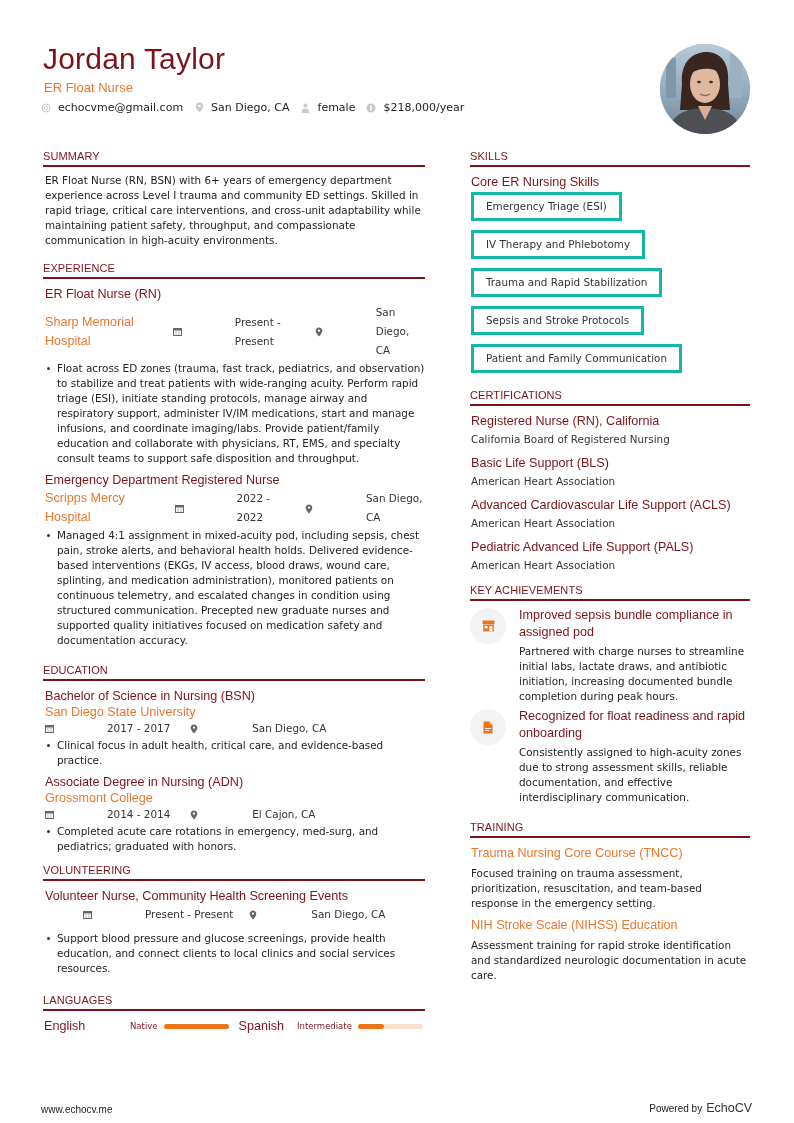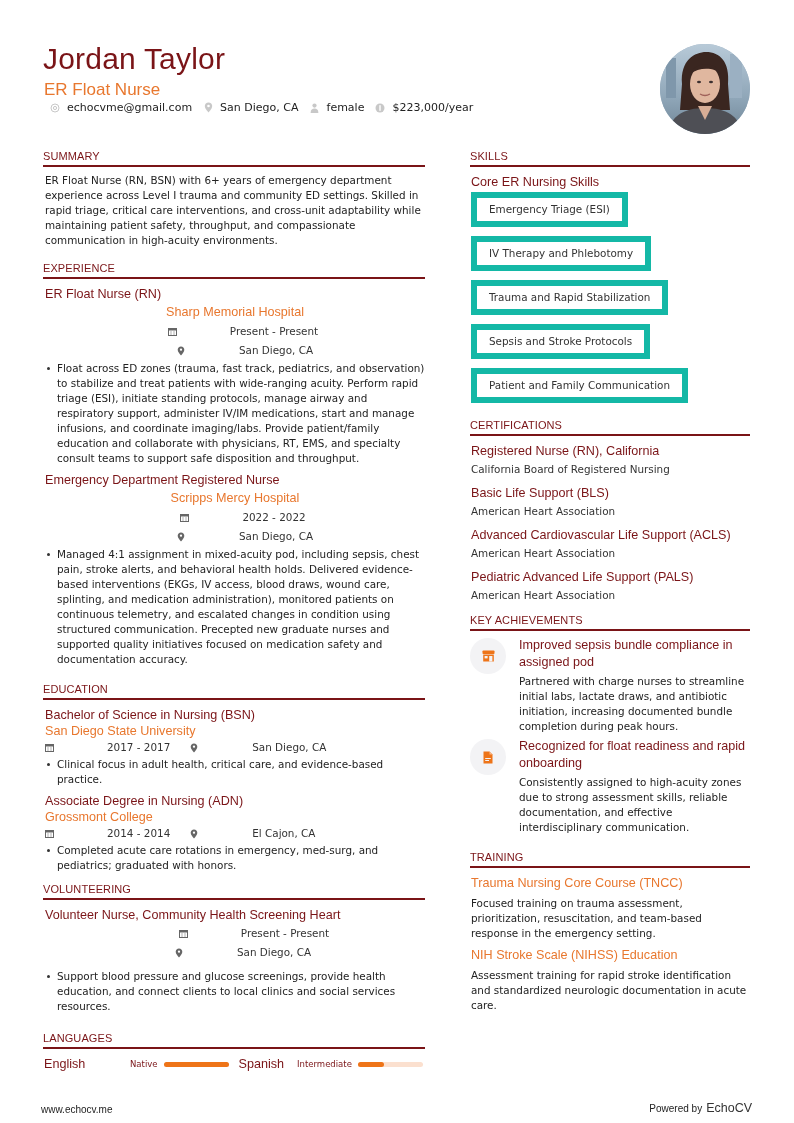--- a/index.html
+++ b/index.html
@@ -1,56 +1,56 @@
 <!DOCTYPE html>
 <html><head>
 <meta charset="utf-8">
 <style>
   * { box-sizing: border-box; margin: 0; padding: 0; }
   html, body { width: 794px; height: 1123px; background: #ffffff; }
   body { position: relative; font-family: "DejaVu Sans", sans-serif; color: #333; overflow: hidden; }
   .page { position: absolute; left: 0; top: 0; width: 794px; height: 1123px; }
 
   .name { position: absolute; left: 43px; top: 42px; font-family: "Liberation Sans", sans-serif; font-size: 30px; color: #7a1417; letter-spacing: 0.2px; }
-  .role { position: absolute; left: 44px; top: 80px; font-family: "Liberation Sans", sans-serif; font-size: 17px; color: #e8772e; }
-  .contact { position: absolute; left: 50px; top: 101px; display: flex; align-items: center; font-size: 11px; color: #222; }
+  .role { position: absolute; left: 44px; top: 80px; font-family: "Liberation Sans", sans-serif; font-size: 13px; color: #e8772e; }
+  .contact { position: absolute; left: 41px; top: 101px; display: flex; align-items: center; font-size: 11px; color: #222; }
   .contact .ci { display: flex; align-items: center; margin-right: 11px; }
   .contact .ic { width: 10px; height: 10px; margin-right: 7px; display: inline-flex; align-items: center; justify-content: center; }
   .contact .txt { font-size: 11px; }
 
   .avatar { position: absolute; left: 660px; top: 44px; width: 90px; height: 90px; border-radius: 50%; overflow: hidden; background: #9fb3c4; }
 
   .col-left { position: absolute; left: 43px; top: 150px; width: 382px; }
   .col-right { position: absolute; left: 470px; top: 150px; width: 280px; }
 
   .sec-title { font-family: "Liberation Sans", sans-serif; font-size: 11px; color: #7a1417; text-transform: uppercase; padding-bottom: 3px; border-bottom: 2px solid #7a1417; margin-bottom: 6px; letter-spacing: 0.1px; }
   .body-text { font-size: 10.4px; line-height: 15px; color: #222; }
   .section { margin-bottom: 10px; }
 
   .job-title { font-family: "Liberation Sans", sans-serif; font-size: 12.6px; color: #7a1417; line-height: 18px; }
-  .org-row { display: flex; align-items: center; line-height: 19px; flex-direction: column; }
+  .org-row { display: flex; align-items: center; line-height: 19px; }
   .org { font-family: "Liberation Sans", sans-serif; font-size: 12.6px; color: #e8772e; }
   .meta { display: flex; align-items: center; font-size: 10.4px; color: #333; margin-left: 16px; gap: 47px; }
   .meta .ic { width: 9px; height: 9px; margin-right: 6px; display: inline-flex; }
   .meta + .meta { margin-left: 20px; }
   .bullets { list-style: none; margin-top: 1px; }
   .bullets li { position: relative; padding-left: 12px; font-size: 10.4px; line-height: 15px; color: #222; }
   .bullets li::before { content: ""; position: absolute; left: 2px; top: 6px; width: 3px; height: 3px; border-radius: 50%; background: #333; }
 
   .edu-meta { display: flex; align-items: center; line-height: 17px; }
   .edu-meta .meta:first-child { margin-left: 2px; }
 
   .lang-row { display: flex; align-items: center; height: 18px; margin-top: 2px; }
   .lang-name { font-family: "Liberation Sans", sans-serif; font-size: 12.6px; color: #7a1417; margin-left: 1px; }
   .lang-level { font-size: 8.5px; color: #7a1417; margin-left: 8px; }
   .lang-bar { height: 5px; border-radius: 3px; background: #fbe0cf; position: relative; margin-left: 6px; }
   .lang-bar .fill { position: absolute; left: 0; top: 0; height: 5px; border-radius: 3px; background: #ee7418; }
 
   .skill-group { font-family: "Liberation Sans", sans-serif; font-size: 12.6px; color: #7a1417; margin-left: 1px; line-height: 18px; }
-  .skill-tag { display: inline-block; border: 6px solid #14b8a6; font-size: 10.4px; color: #333; padding: 4px 12px 5px 12px; margin: 3px 0 6px 1px; line-height: 14px; }
+  .skill-tag { display: inline-block; border: 3px solid #14b8a6; font-size: 10.4px; color: #333; padding: 4px 12px 5px 12px; margin: 3px 0 6px 1px; line-height: 14px; }
   .skills-list { display: flex; flex-direction: column; align-items: flex-start; }
 
   .cert-title { font-family: "Liberation Sans", sans-serif; font-size: 12.6px; color: #7a1417; line-height: 18px; margin-left: 1px; }
   .cert-issuer { font-size: 10.4px; color: #333; line-height: 18px; margin-left: 1px; margin-bottom: 6px; }
 
   .ach { display: flex; margin-bottom: 4px; }
   .ach-icon { width: 36px; height: 36px; border-radius: 50%; background: #f3f3f5; display: flex; align-items: center; justify-content: center; flex-shrink: 0; margin-right: 13px; margin-top: 1px; }
   .ach-title { font-family: "Liberation Sans", sans-serif; font-size: 12.6px; color: #7a1417; line-height: 17px; margin-bottom: 3px; }
   .ach-desc { font-size: 10.4px; line-height: 15px; color: #222; }
 
@@ -97,21 +97,21 @@
       </span>
       <span class="txt">female</span>
     </div>
     <div class="ci">
       <span class="ic">
         <svg width="10" height="10" viewBox="0 0 10 10">
             <circle cx="5" cy="5" r="4.5" fill="#c8c8c8"></circle>
             <rect x="4.3" y="2.2" width="1.4" height="5.6" fill="#fff"></rect>
           </svg>
       </span>
-      <span class="txt">$223,000/year</span>
+      <span class="txt">$218,000/year</span>
     </div>
   </div>
 
   <div class="avatar">
     <svg width="90" height="90" viewBox="0 0 90 90">
       <defs>
         <linearGradient id="bg" x1="0" y1="0" x2="0" y2="1">
           <stop offset="0" stop-color="#b8cad8"></stop>
           <stop offset="0.6" stop-color="#8fa6b8"></stop>
           <stop offset="1" stop-color="#6f8596"></stop>
@@ -259,21 +259,21 @@
         </div>
         <ul class="bullets">
           <li>Completed acute care rotations in emergency, med-surg, and pediatrics; graduated with honors.</li>
         </ul>
       </div>
     </div>
 
     <div class="section" style="margin-top:0;">
       <div class="sec-title">Volunteering</div>
       <div style="margin-left:2px;">
-        <div class="job-title">Volunteer Nurse, Community Health Screening Heart</div>
+        <div class="job-title">Volunteer Nurse, Community Health Screening Events</div>
         <div class="org-row">
           <span class="meta" style="margin-left:38px;">
             <span class="ic">
                 <svg width="9" height="9" viewBox="0 0 9 9">
                   <rect x="0.5" y="1.5" width="8" height="7" fill="none" stroke="#666" stroke-width="1"></rect>
                   <rect x="0.5" y="1.5" width="8" height="2" fill="#666"></rect>
                   <path d="M2.5 5h1M5.5 5h1M2.5 7h1M5.5 7h1" stroke="#666" stroke-width="1"></path>
                 </svg>
               </span>
             <span>Present - Present</span>

